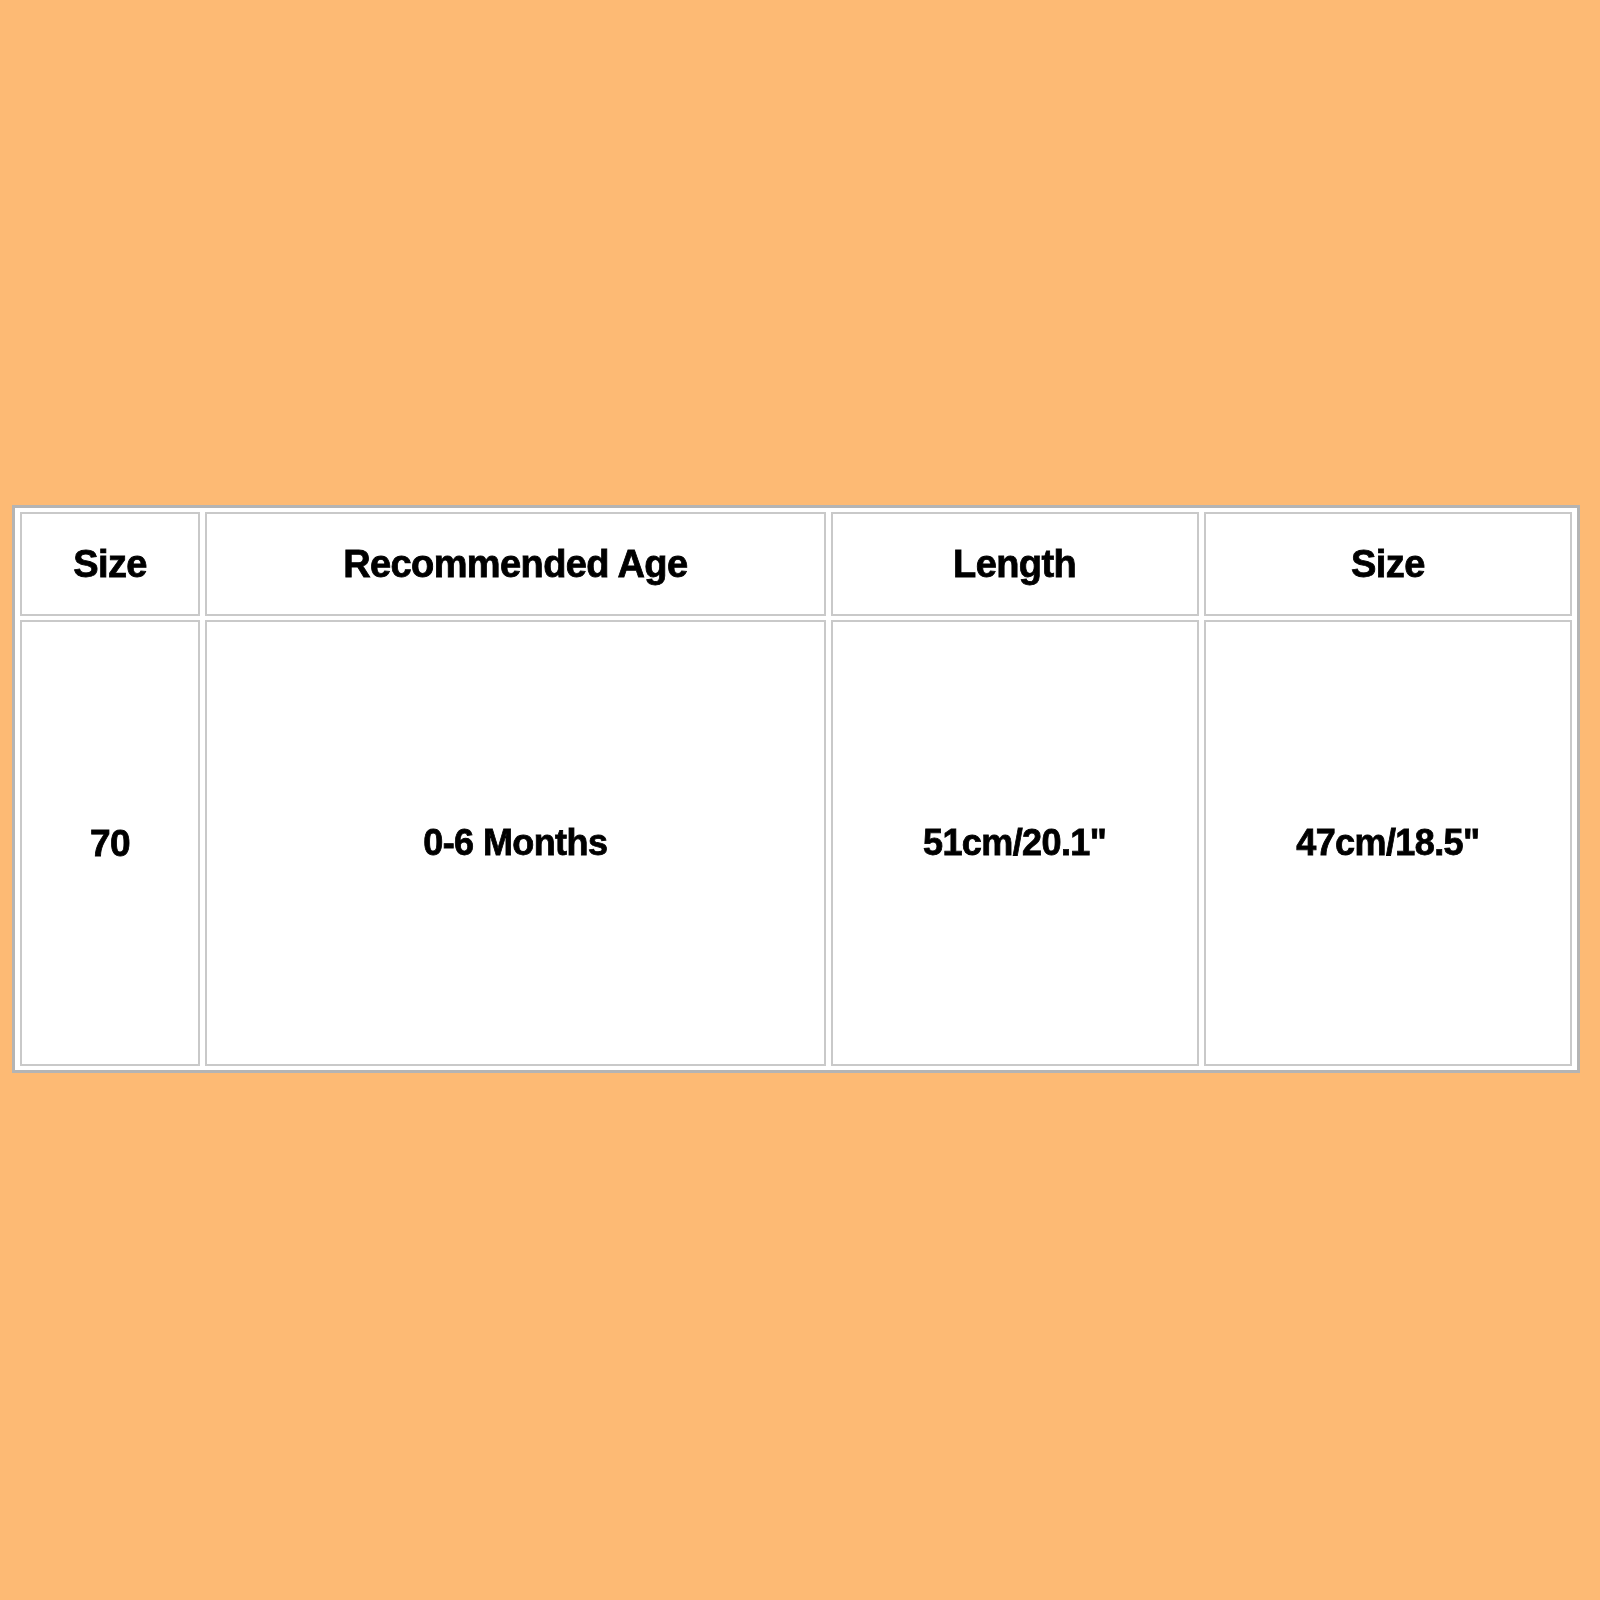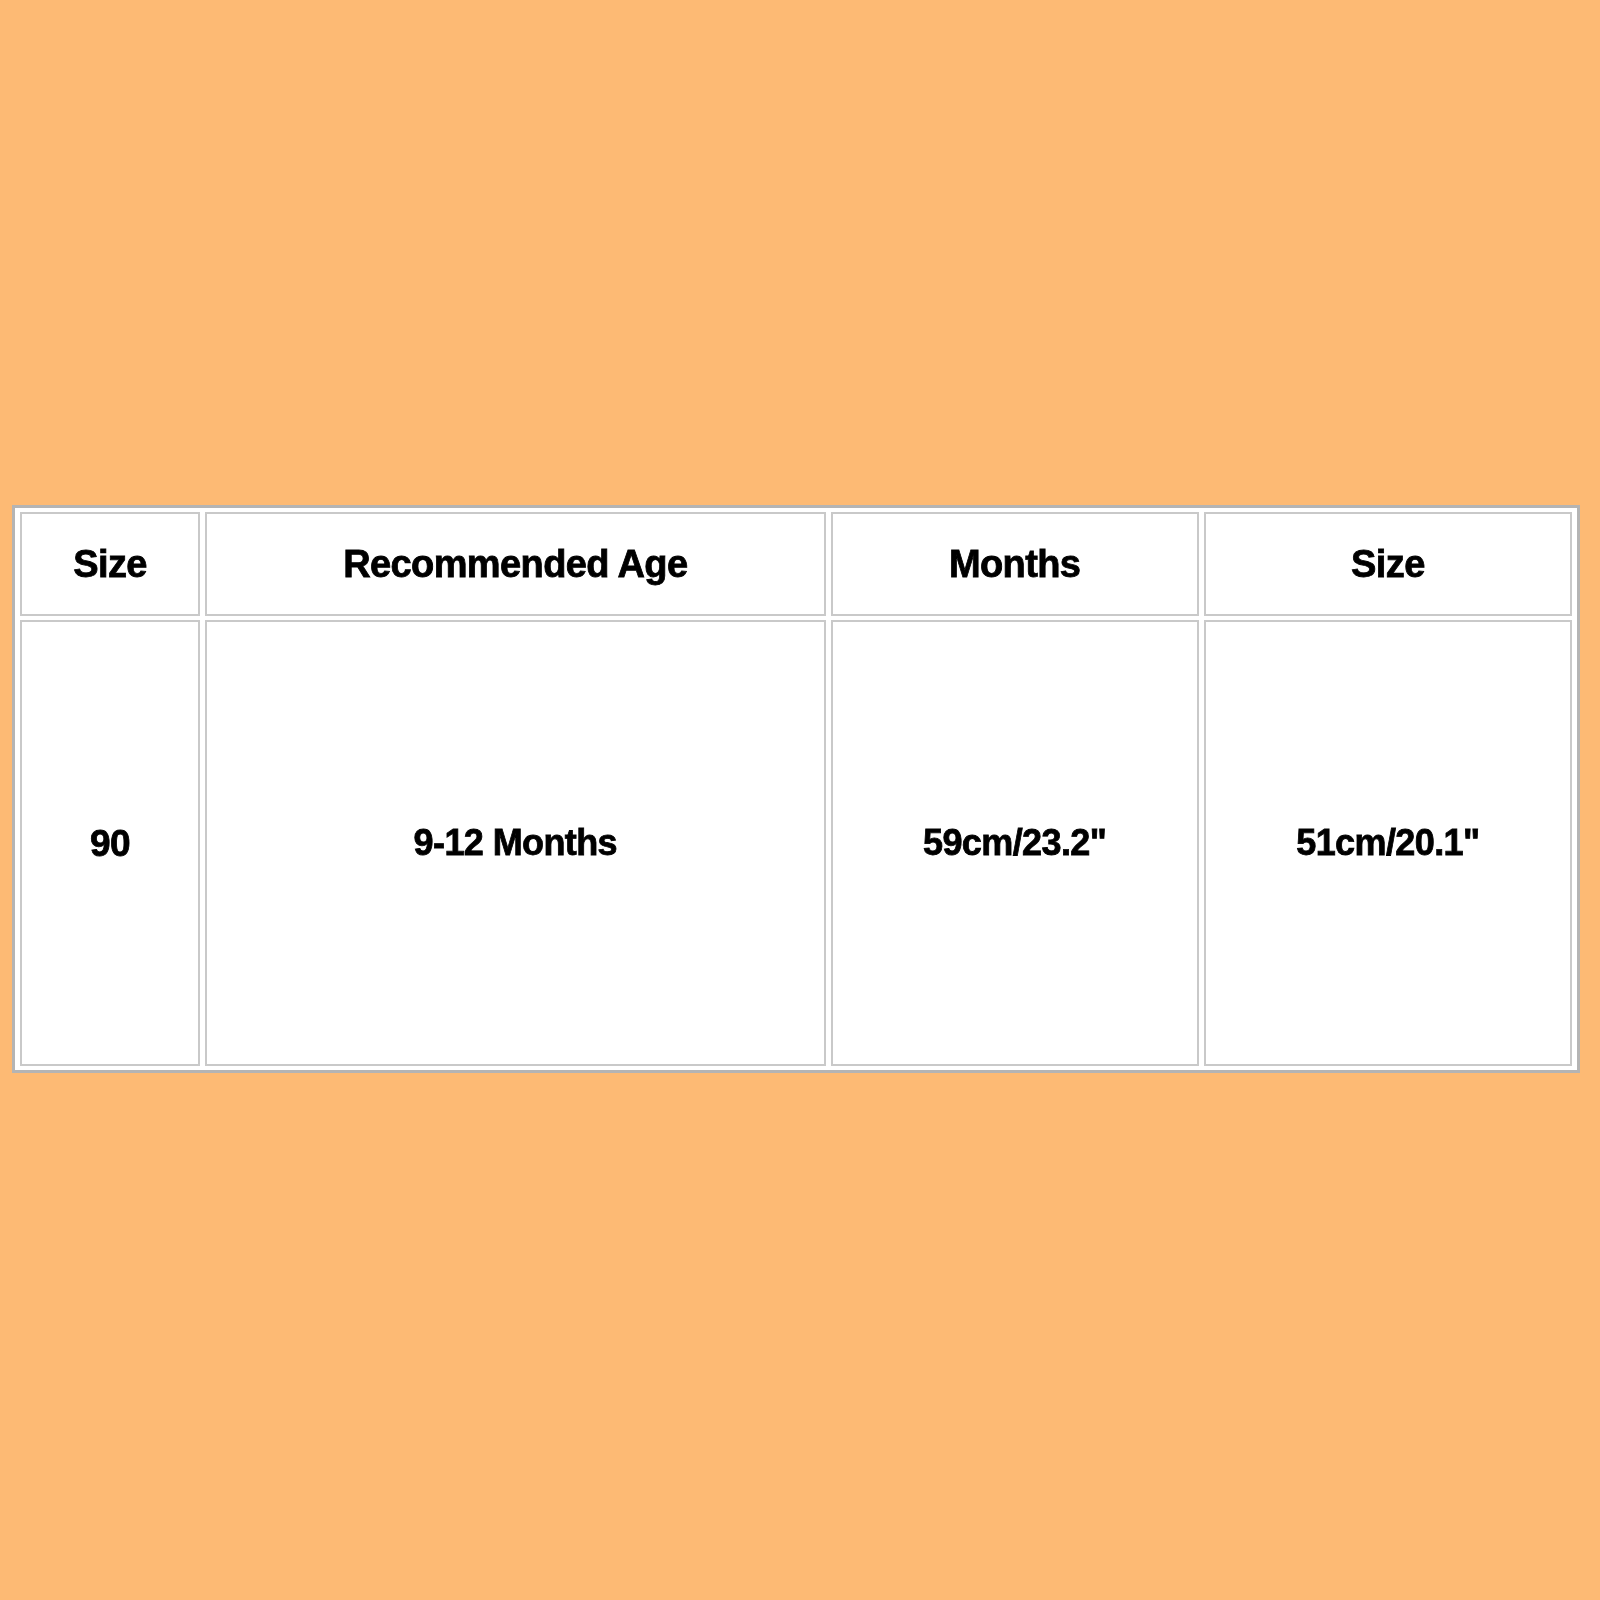--- a/index.html
+++ b/index.html
@@ -79,28 +79,28 @@
       <colgroup>
         <col class="col-size">
         <col class="col-age">
         <col class="col-len">
         <col class="col-bust">
       </colgroup>
       <thead>
         <tr>
           <th>Size</th>
           <th>Recommended Age</th>
-          <th>Months</th>
+          <th>Length</th>
           <th>Size</th>
         </tr>
       </thead>
       <tbody>
         <tr>
-          <td class="cell-size">90</td>
-          <td>9-12 Months</td>
-          <td>59cm/23.2"</td>
+          <td class="cell-size">70</td>
+          <td>0-6 Months</td>
           <td>51cm/20.1"</td>
+          <td>47cm/18.5"</td>
         </tr>
       </tbody>
     </table>
   </div>
 
 </div>
 
 </body></html>

